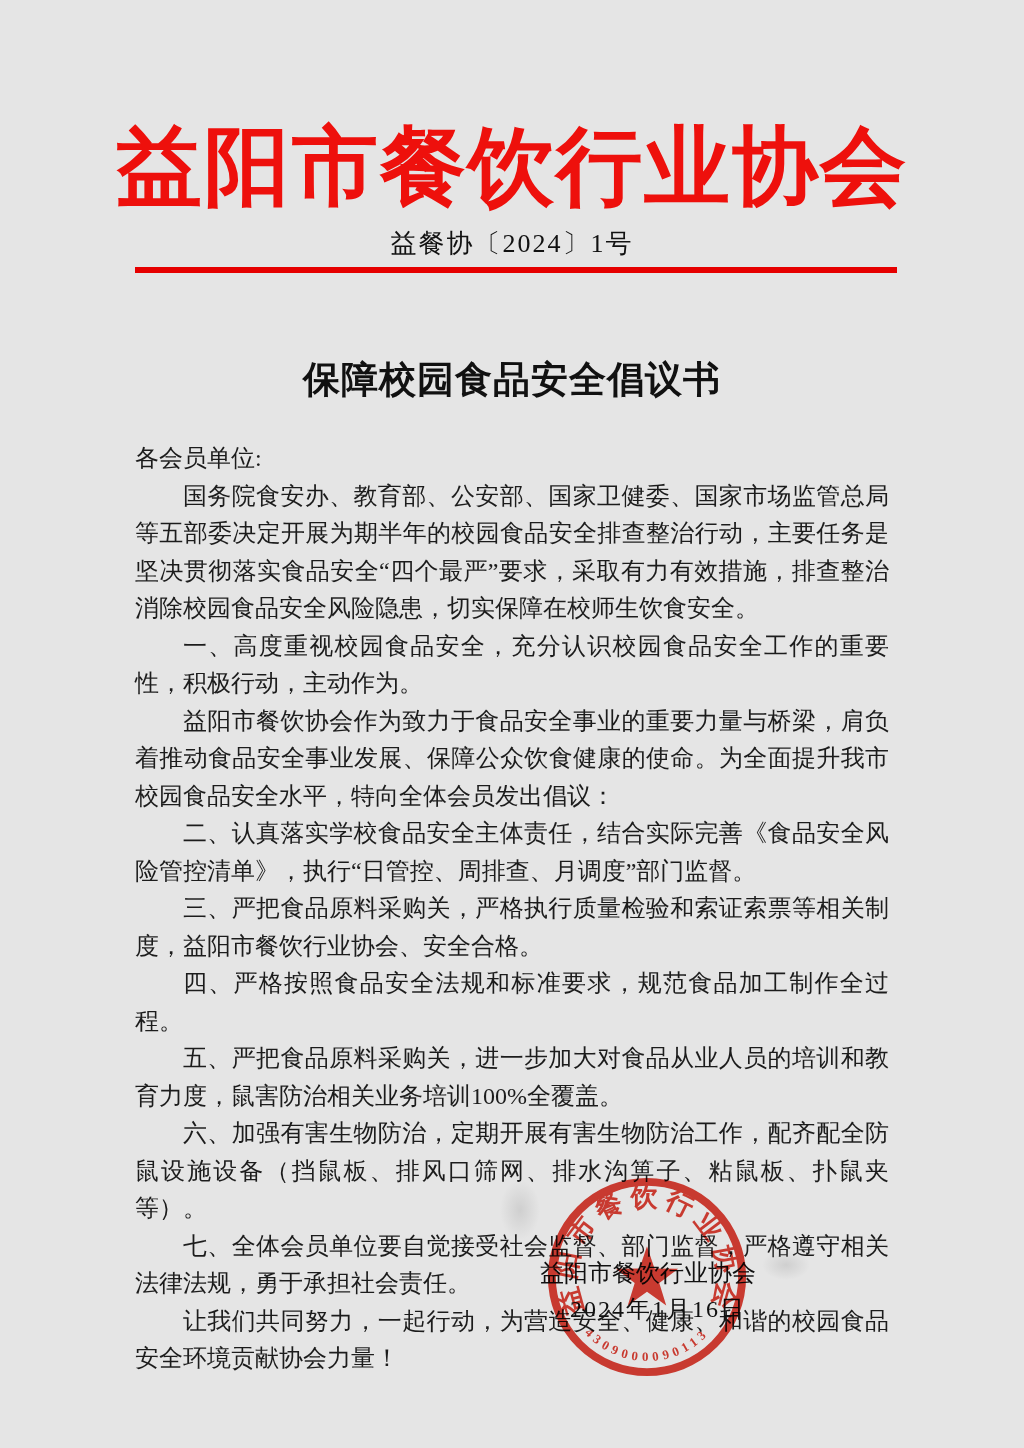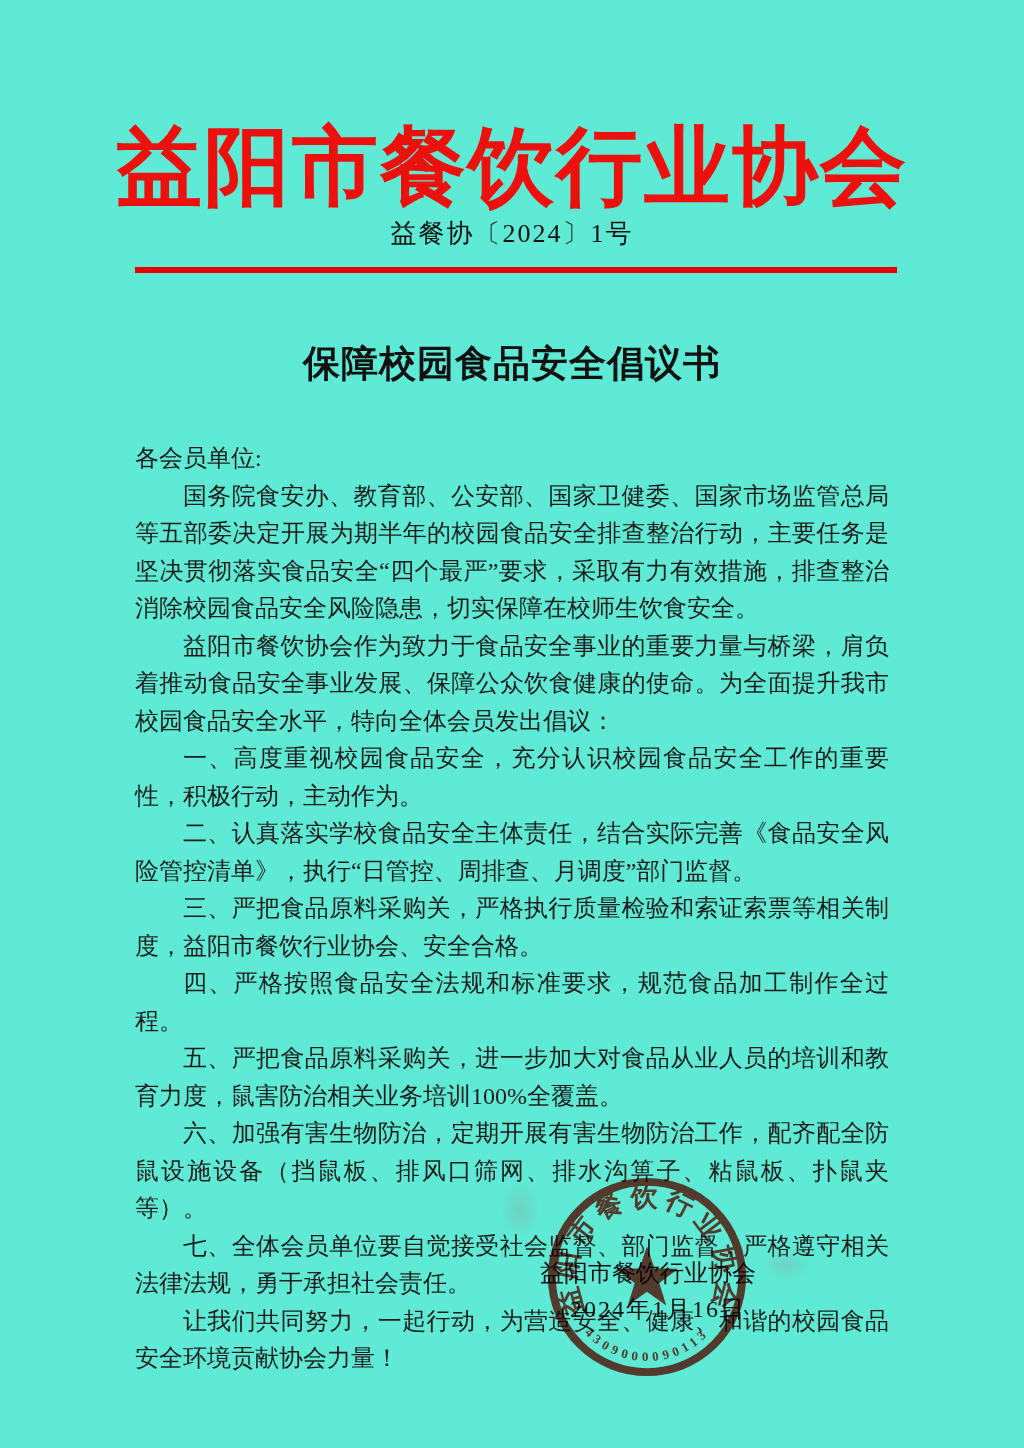--- a/index.html
+++ b/index.html
@@ -12,51 +12,51 @@
   html,body{background:#ffffff;}
   body{
     font-family:"Liberation Serif","DejaVu Serif",serif;
     color:var(--text);
   }
   .page{
     position:relative;
     width:1024px;
     height:1448px;
     margin:0 auto;
-    background:#5eead4;
+    background:#e5e5e5;
     overflow:hidden;
   }
   .org-title{
     margin-top:122px;
     text-align:center;
     font-size:86px;
     font-weight:bold;
     line-height:1.05;
     letter-spacing:2px;
     color:var(--header-red);
     white-space:nowrap;
   }
   .doc-number{
-    margin-top:4px;
+    margin-top:14px;
     text-align:center;
     font-size:26px;
     letter-spacing:2px;
     color:#111;
   }
   .red-rule{
     position:absolute;
     left:135px;
     top:267px;
     width:762px;
     height:6px;
     background:var(--rule-red);
   }
   .doc-title{
     position:absolute;
-    top:339px;
+    top:355px;
     left:0;
     width:100%;
     text-align:center;
     font-size:37px;
     font-weight:bold;
     letter-spacing:1px;
     color:#111;
   }
   .body-text{
     position:absolute;
@@ -131,22 +131,22 @@
 
   <div class="doc-number">益餐协〔2024〕1号</div>
 
   <div class="red-rule"></div>
 
   <h1 class="doc-title">保障校园食品安全倡议书</h1>
 
   <div class="body-text">
     <p class="salutation">各会员单位:</p>
     <p class="para">国务院食安办、教育部、公安部、国家卫健委、国家市场监管总局等五部委决定开展为期半年的校园食品安全排查整治行动，主要任务是坚决贯彻落实食品安全“四个最严”要求，采取有力有效措施，排查整治消除校园食品安全风险隐患，切实保障在校师生饮食安全。</p>
+    <p class="para">一、高度重视校园食品安全，充分认识校园食品安全工作的重要性，积极行动，主动作为。</p>
     <p class="para">益阳市餐饮协会作为致力于食品安全事业的重要力量与桥梁，肩负着推动食品安全事业发展、保障公众饮食健康的使命。为全面提升我市校园食品安全水平，特向全体会员发出倡议：</p>
-    <p class="para">一、高度重视校园食品安全，充分认识校园食品安全工作的重要性，积极行动，主动作为。</p>
     <p class="para">二、认真落实学校食品安全主体责任，结合实际完善《食品安全风险管控清单》，执行“日管控、周排查、月调度”部门监督。</p>
     <p class="para">三、严把食品原料采购关，严格执行质量检验和索证索票等相关制度，益阳市餐饮行业协会、安全合格。</p>
     <p class="para">四、严格按照食品安全法规和标准要求，规范食品加工制作全过程。</p>
     <p class="para">五、严把食品原料采购关，进一步加大对食品从业人员的培训和教育力度，鼠害防治相关业务培训100%全覆盖。</p>
     <p class="para">六、加强有害生物防治，定期开展有害生物防治工作，配齐配全防鼠设施设备（挡鼠板、排风口筛网、排水沟箅子、粘鼠板、扑鼠夹等）。</p>
     <p class="para">七、全体会员单位要自觉接受社会监督、部门监督，严格遵守相关法律法规，勇于承担社会责任。</p>
     <p class="para">让我们共同努力，一起行动，为营造安全、健康、和谐的校园食品安全环境贡献协会力量！</p>
   </div>
 
   <div class="sig-name">益阳市餐饮行业协会</div>

